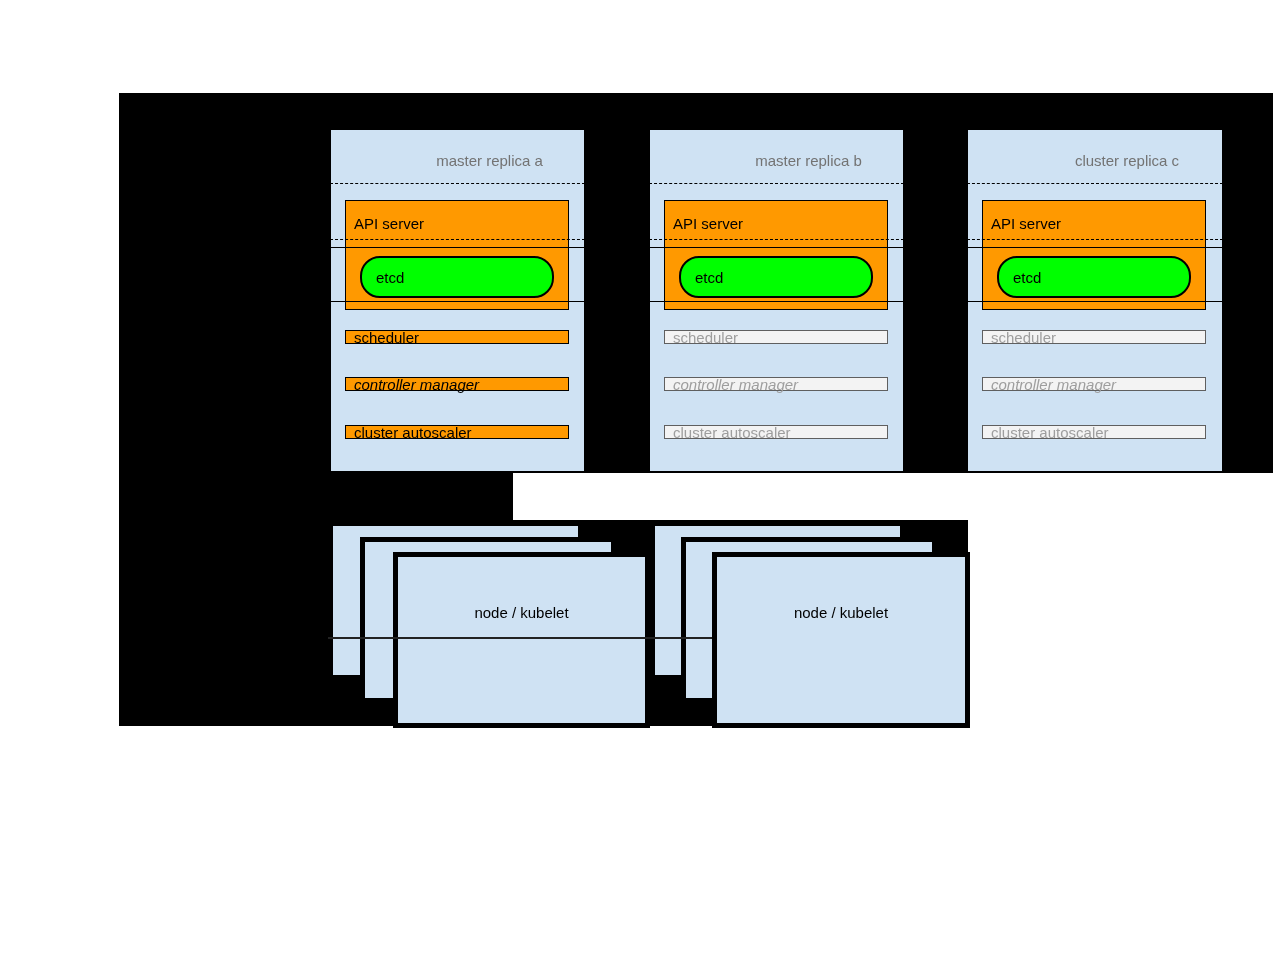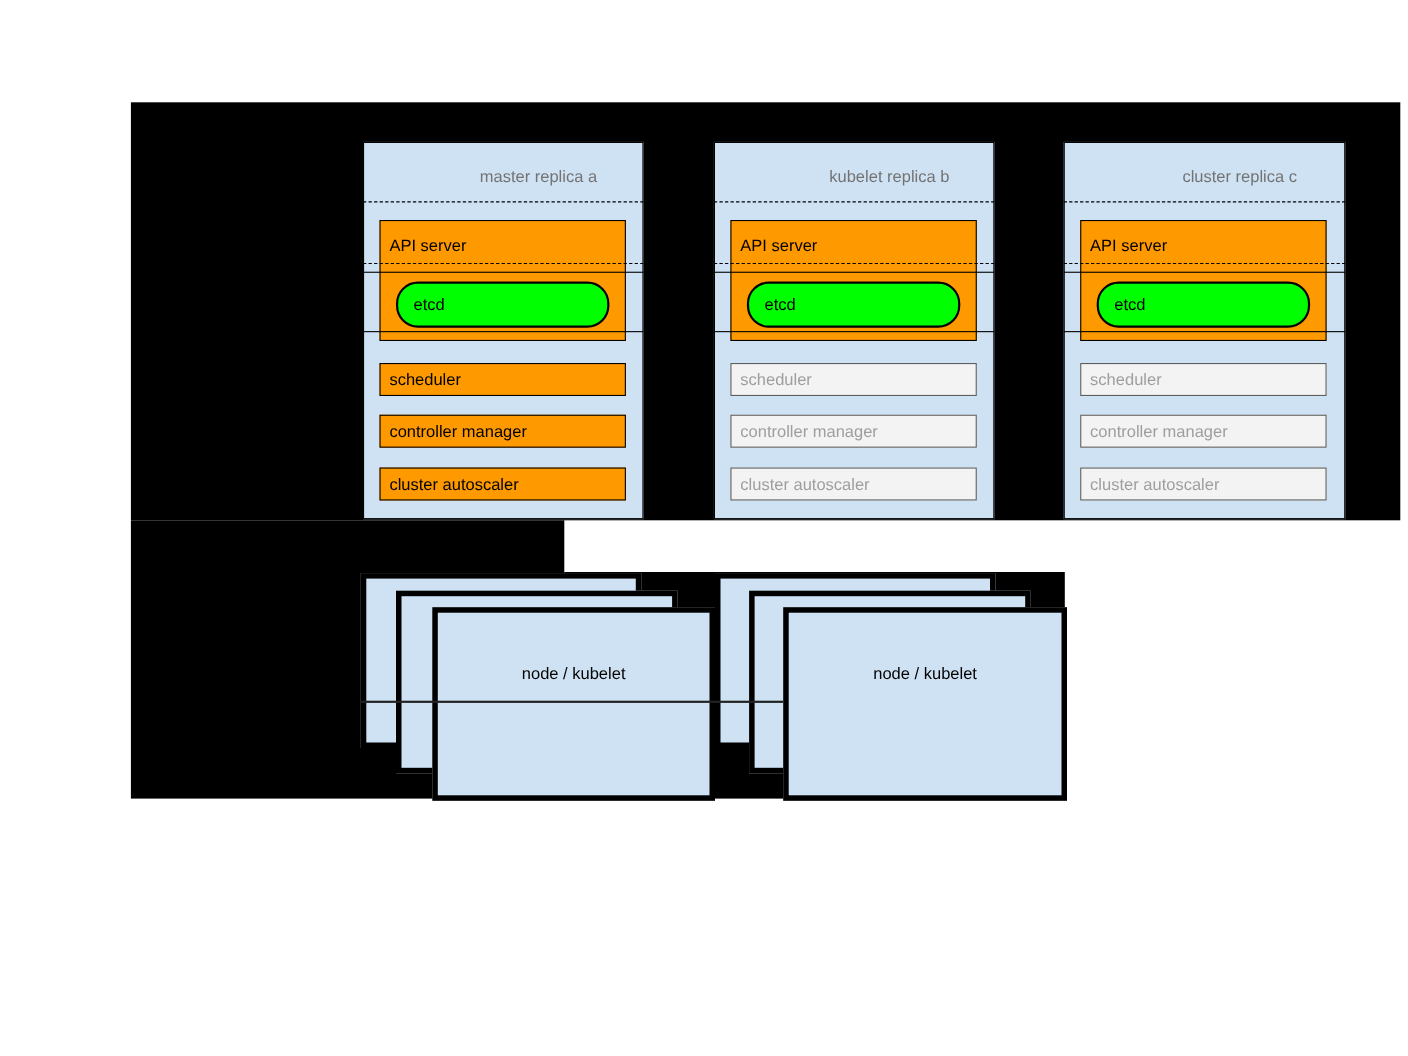--- a/index.html
+++ b/index.html
@@ -33,25 +33,25 @@
   .api-label{position:absolute;left:8px;top:14px;font-size:15px;color:#000;text-align:right;}
   .etcd{
     position:absolute;left:14px;top:55px;width:194px;height:42px;
     background:var(--etcd,#00ff00);
     border:2px solid #000;border-radius:20px;box-sizing:border-box;
     display:flex;align-items:center;padding-left:14px;
     font-size:15px;color:#000;z-index:3;
   }
 
   .comp{
-    position:absolute;left:14px;width:224px;height:30px;
+    position:absolute;left:14px;width:224px;height:14px;
     box-sizing:border-box;font-size:15px;
     display:flex;align-items:center;padding-left:8px;z-index:2;
   }
-  .c1{top:200px;} .c2{top:247px;} .c3{top:295px;text-align:center;}
+  .c1{top:200px;} .c2{top:247px;font-style:italic;} .c3{top:295px;text-align:center;}
   .master.active .comp{
     background:var(--active,#ff9900);border:1.5px solid #000;color:#000;
   }
   .master.standby .comp{
     background:var(--inactive_fill,#f3f3f3);
     border:1.5px solid #5f5f5f;
     color:var(--inactive_text,#9e9e9e);
   }
 
   
@@ -86,21 +86,21 @@
   </div>
   <div class="hline dashed d2"></div>
   <div class="hline solid s1"></div>
   <div class="hline solid s2"></div>
   <div class="comp c1">scheduler</div>
   <div class="comp c2">controller manager</div>
   <div class="comp c3">cluster autoscaler</div>
 </div>
 
 <div class="master standby" style="left:649px">
-  <div class="m-title">kubelet replica b</div>
+  <div class="m-title">master replica b</div>
   <div class="hline dashed d1"></div>
   <div class="api-box">
     <div class="api-label">API server</div>
     <div class="etcd">
       <span>etcd</span>
     </div>
   </div>
   <div class="hline dashed d2"></div>
   <div class="hline solid s1"></div>
   <div class="hline solid s2"></div>

